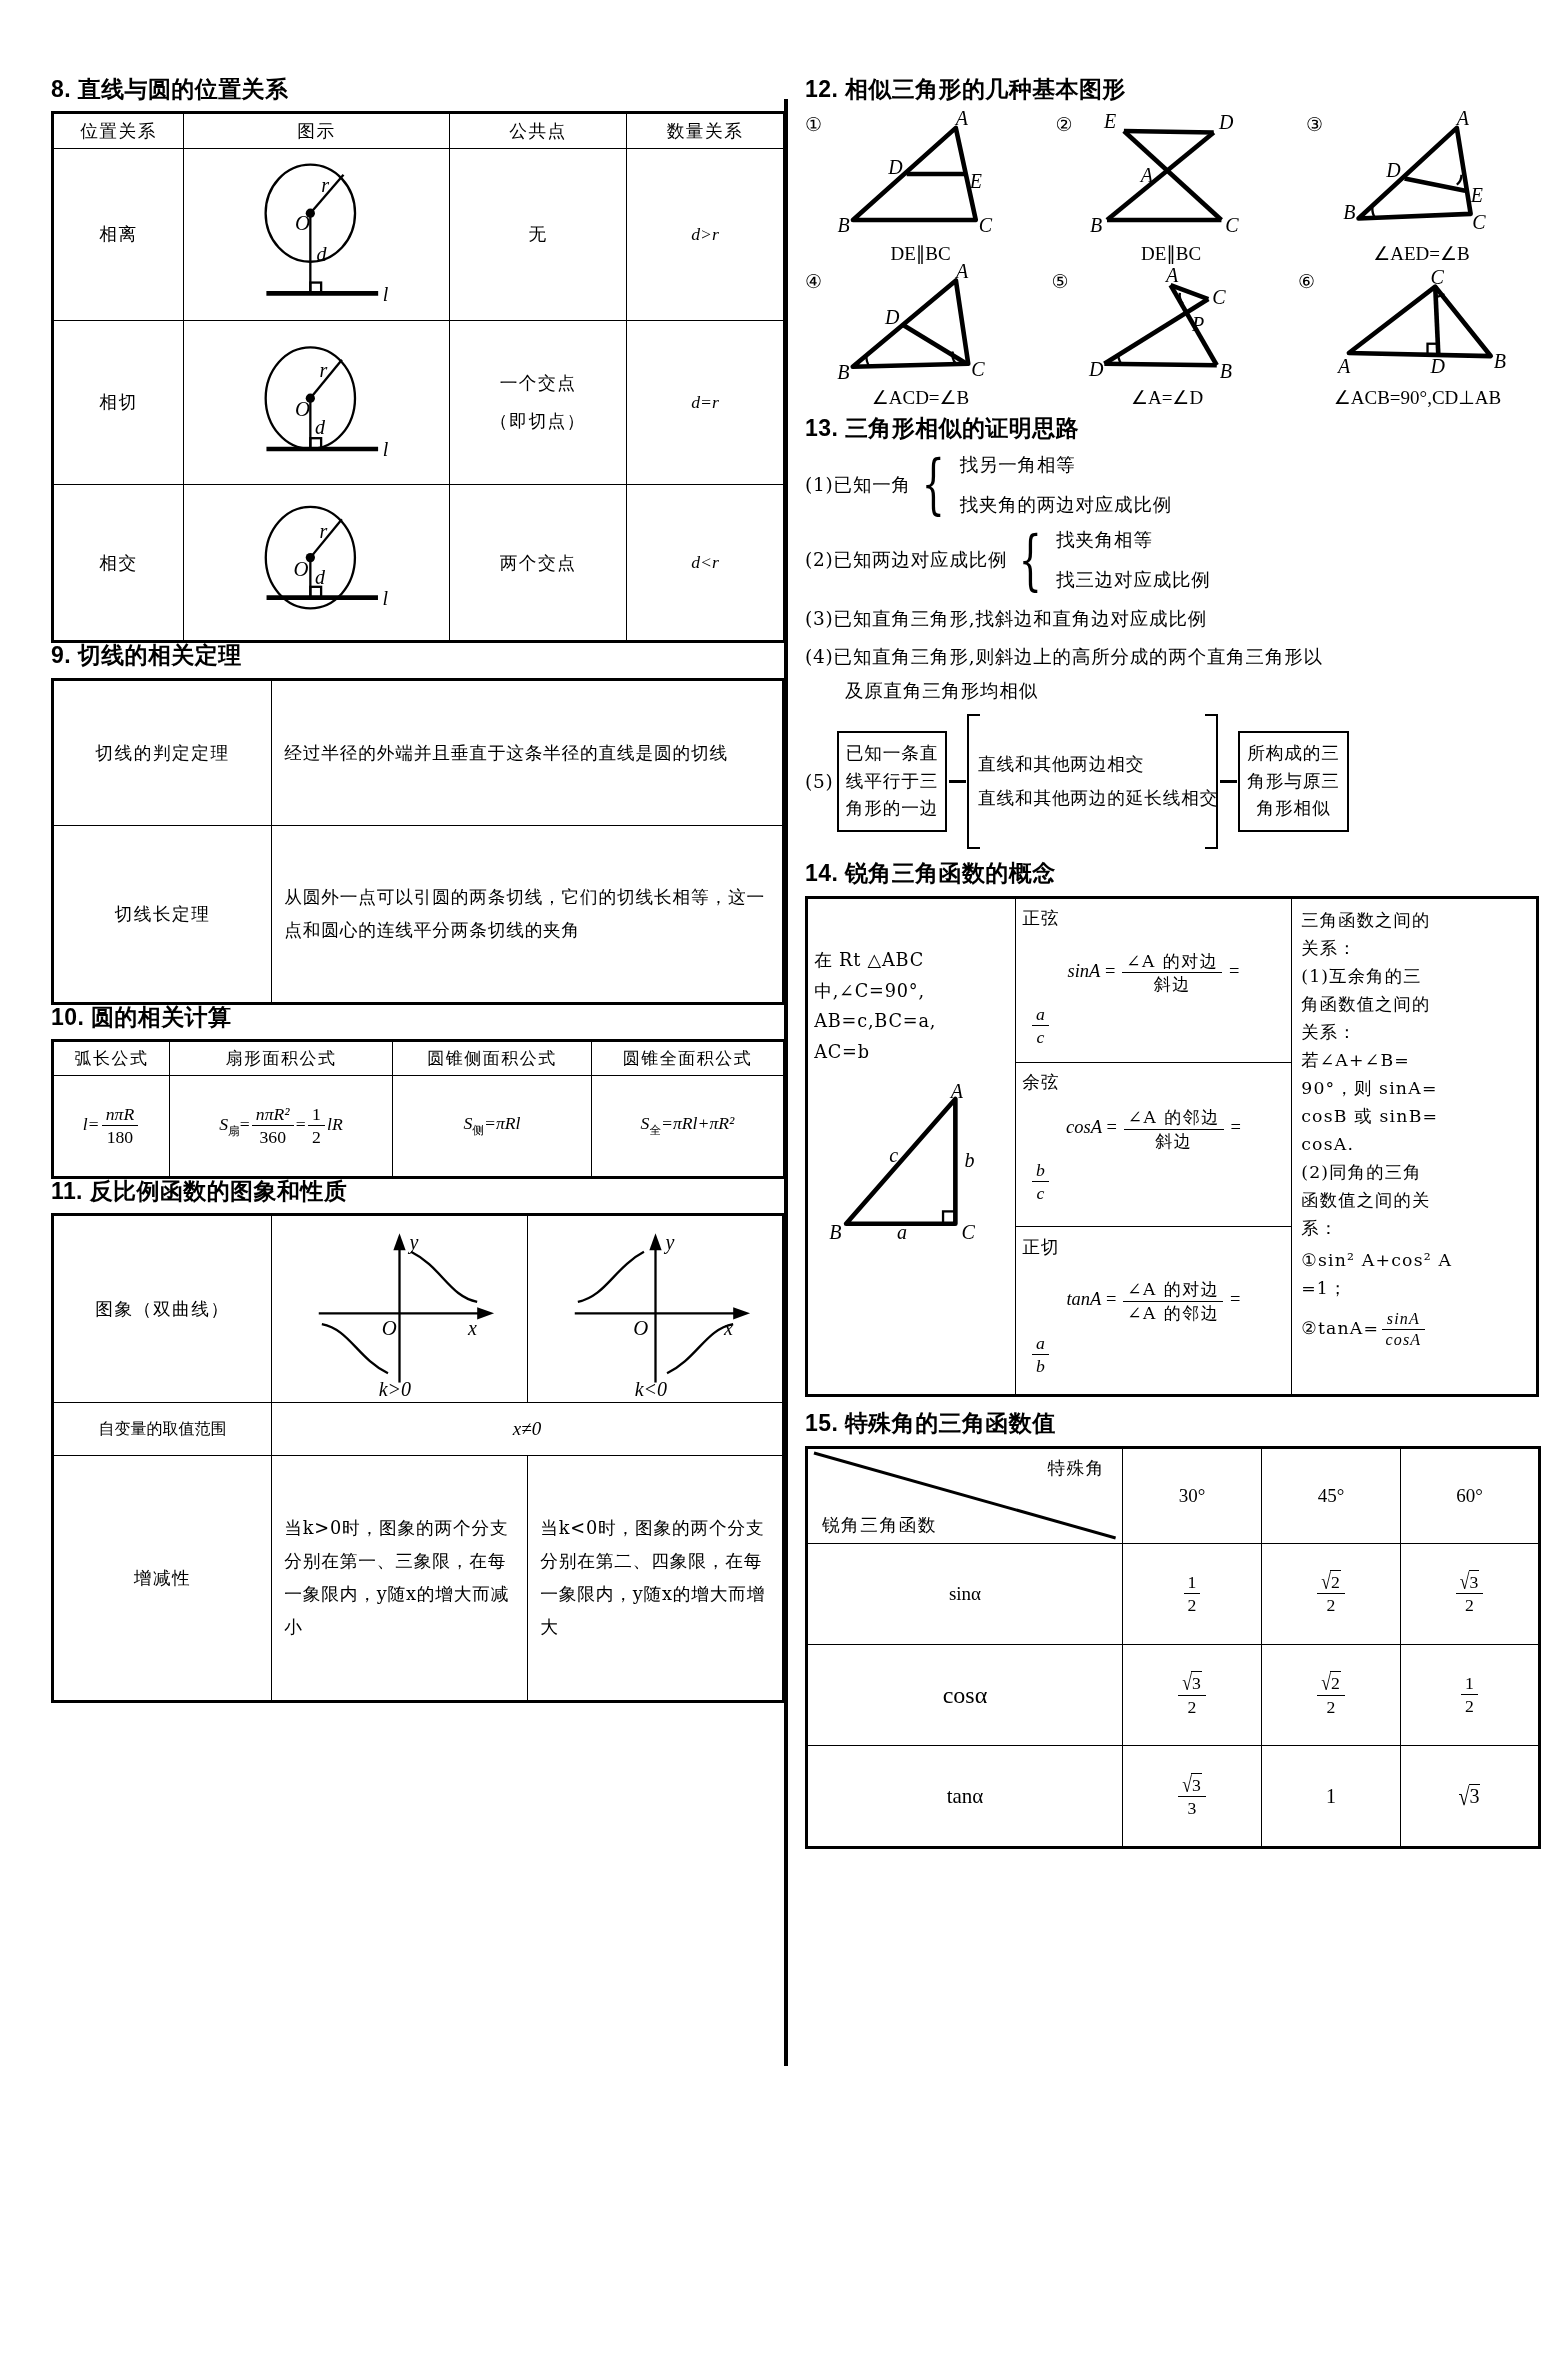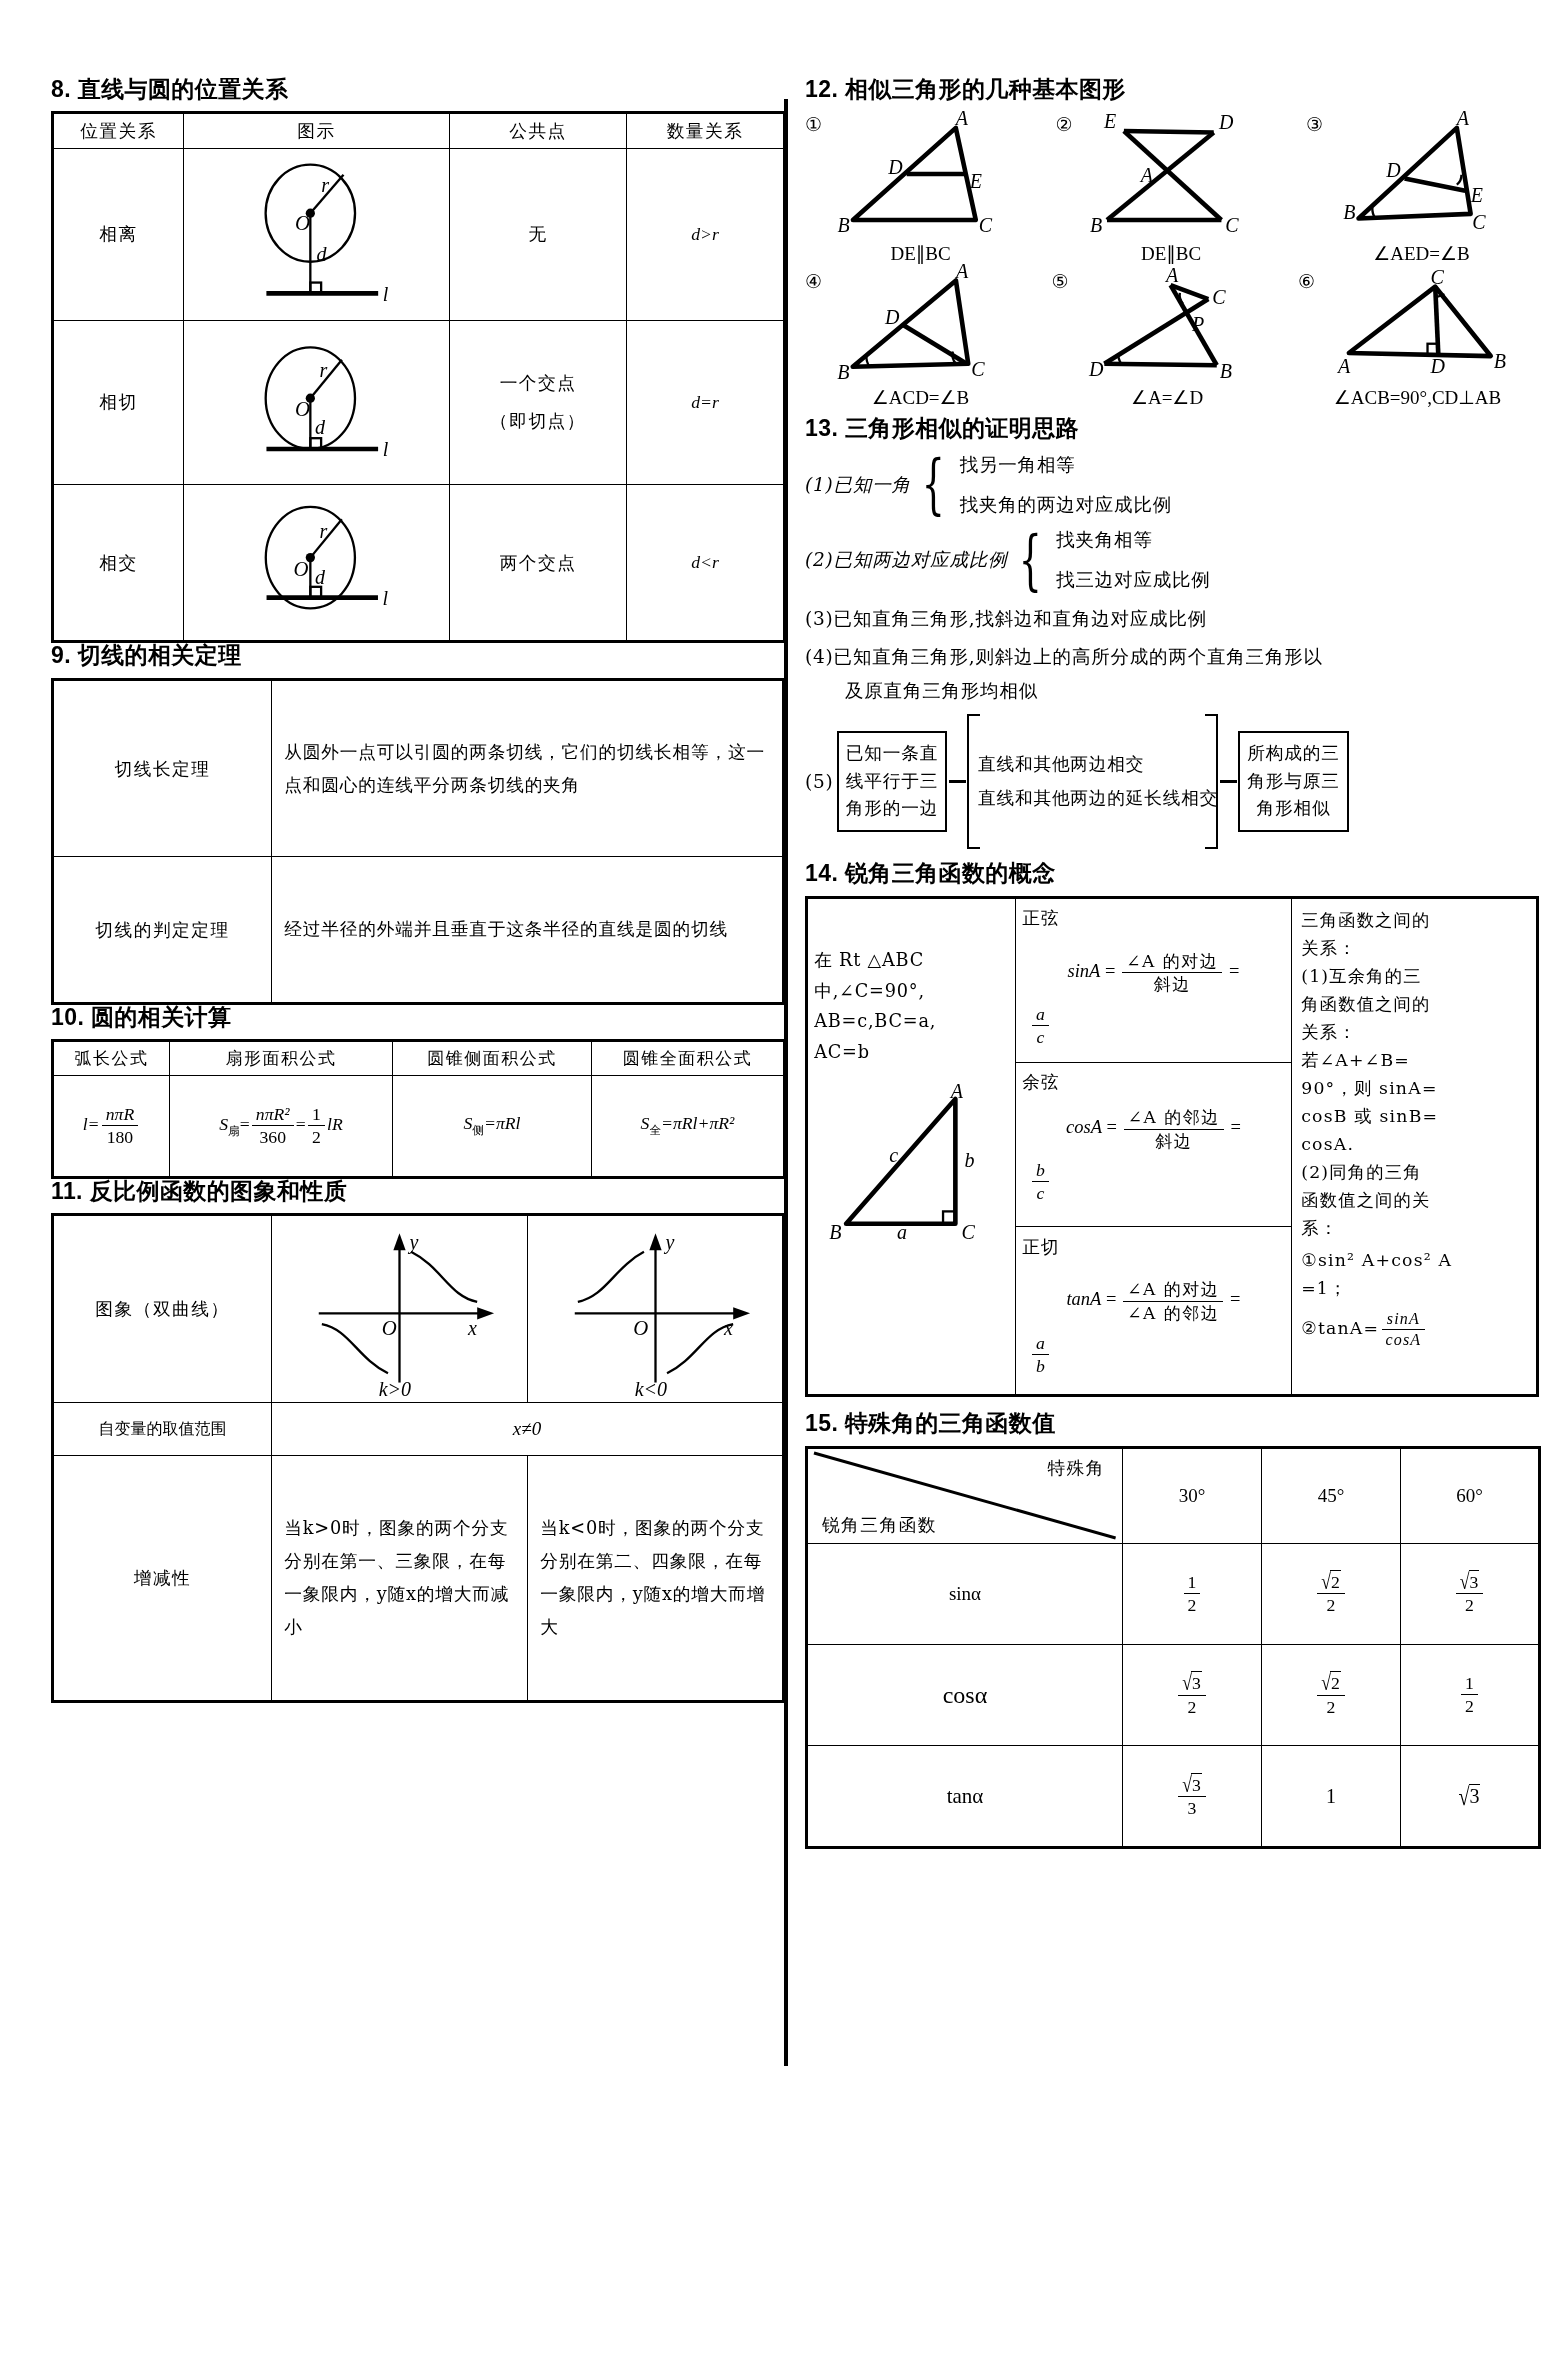--- a/index.html
+++ b/index.html
@@ -47,21 +47,21 @@
 
   
   .figrow{display:flex;justify-content:space-between;align-items:flex-start;width:732px;margin-top:3.1px;}
   .fig{position:relative;text-align:center;}
   .fignum{position:absolute;left:0;top:1.5px;font-size:19px;font-family:"DejaVu Serif",serif;}
   .figcap{font-size:19px;margin-top:1.5px;font-family:"Liberation Serif",serif;white-space:nowrap;}
 
   
   .s13{font-size:18.5px;line-height:1.5;letter-spacing:0.8px;}
   .s13 .row{display:flex;align-items:center;margin:7.7px 0;}
-  .s13 .lead{white-space:nowrap;font-style:italic;}
+  .s13 .lead{white-space:nowrap;}
   .brace{font-size:66px;line-height:.8;margin:0 4.6px 0 1.5px;font-family:"DejaVu Serif",serif;font-weight:300;transform:scaleX(.55);display:inline-block;}
   .s13 .pair{display:flex;flex-direction:column;gap:12.3px;}
   .s13 .line{margin:10.8px 0;}
   .s13 .indent{padding-left:40px;}
 
   
   .flowrow{display:flex;align-items:center;margin-top:9.2px;}
   .fbox{border:2.3px solid #000;padding:7.7px 7px;font-size:17.7px;line-height:1.55;letter-spacing:0.8px;text-align:center;white-space:nowrap;}
   .dash{width:17px;height:2.3px;background:#000;margin:0 1.5px;}
   .bk{position:relative;padding:0 0 0 10.8px;}
@@ -165,26 +165,26 @@
       </table>
 
     <h2 class="sec sp">9. 切线的相关定理</h2>
     <table class="tb outer">
       <colgroup>
           <col style="width:219px">
           <col style="width:512px">
         </colgroup>
       <tbody>
           <tr>
+        <td class="cjk">切线的判定定理</td>
+        <td class="ltxt cjk" style="height:123px">经过半径的外端并且垂直于这条半径的直线是圆的切线</td>
+      </tr>
+      <tr>
         <td class="cjk">切线长定理</td>
         <td class="ltxt cjk" style="height:154px">从圆外一点可以引圆的两条切线，它们的切线长相等，这一点和圆心的连线平分两条切线的夹角</td>
-      </tr>
-      <tr>
-        <td class="cjk">切线的判定定理</td>
-        <td class="ltxt cjk" style="height:123px">经过半径的外端并且垂直于这条半径的直线是圆的切线</td>
       </tr>
     </tbody>
       </table>
 
     <h2 class="sec sp">10. 圆的相关计算</h2>
     <table class="tb outer">
       <colgroup>
           <col style="width:117px">
           <col style="width:223px">
           <col style="width:199px">

